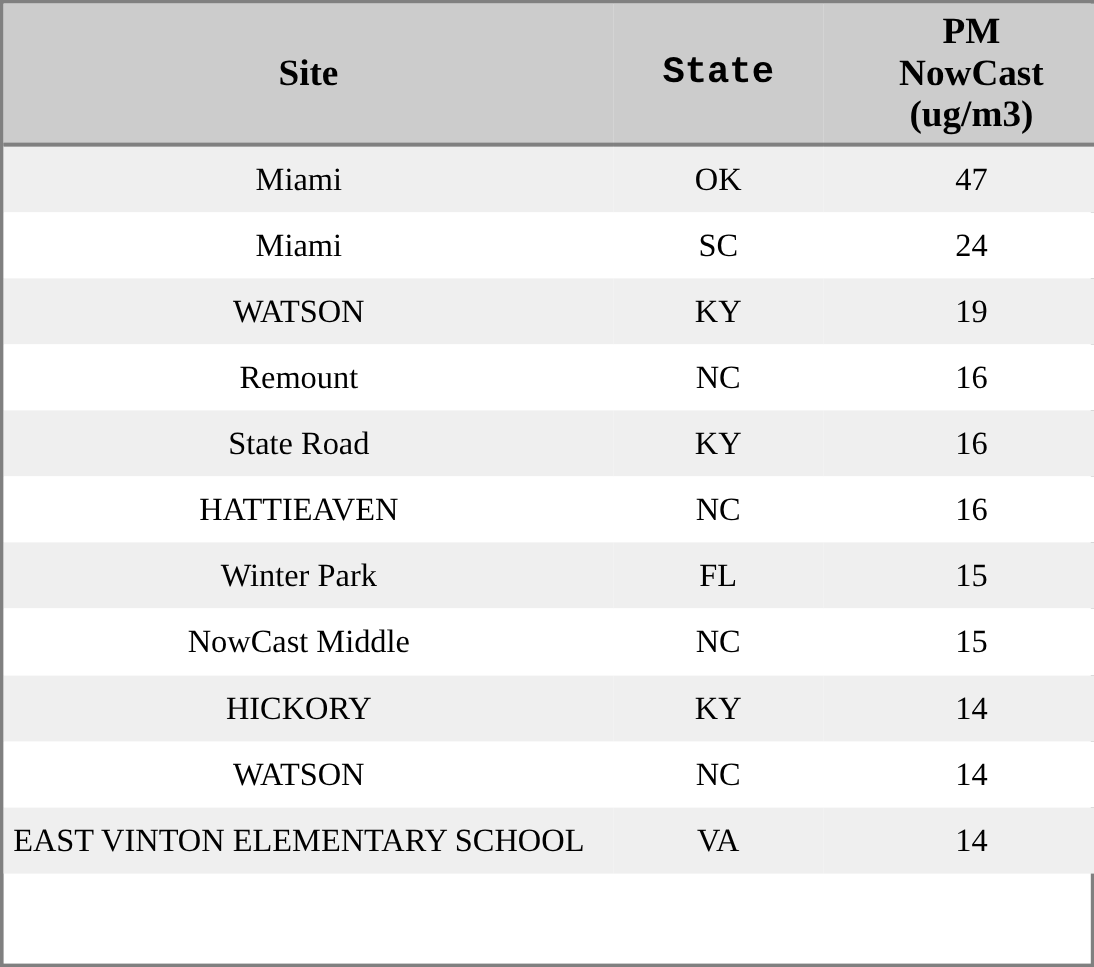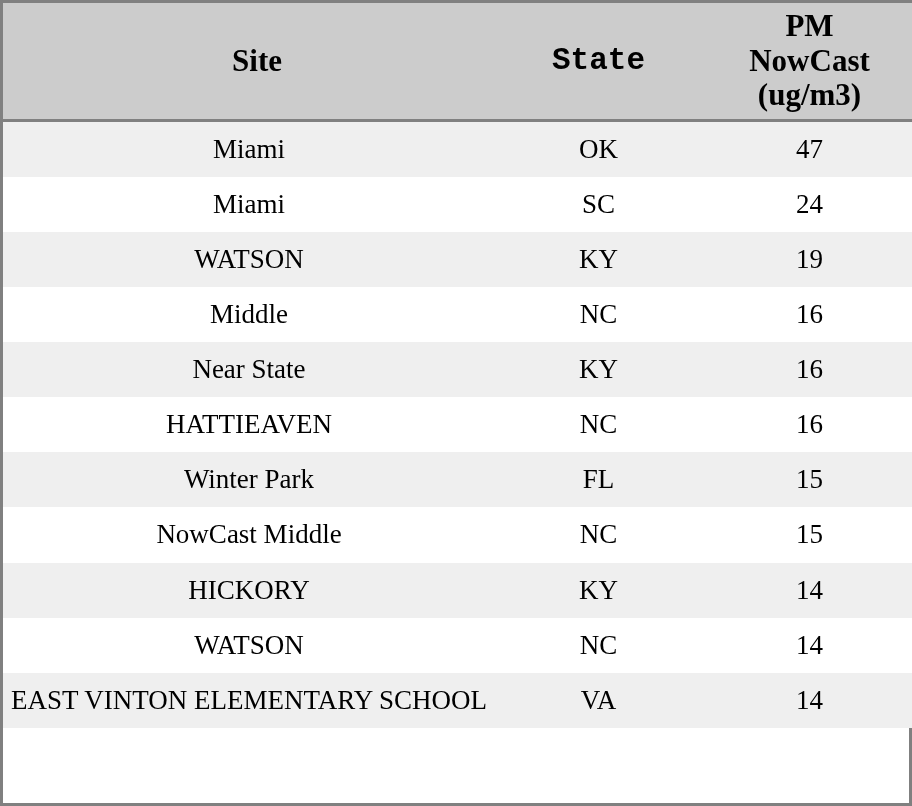--- a/index.html
+++ b/index.html
@@ -80,26 +80,26 @@
         <td class="site-cell">Miami</td>
         <td>SC</td>
         <td>24</td>
       </tr>
       <tr class="row-odd">
         <td class="site-cell">WATSON</td>
         <td>KY</td>
         <td>19</td>
       </tr>
       <tr class="row-even">
-        <td class="site-cell">Middle</td>
+        <td class="site-cell">Remount</td>
         <td>NC</td>
         <td>16</td>
       </tr>
       <tr class="row-odd">
-        <td class="site-cell">Near State</td>
+        <td class="site-cell">State Road</td>
         <td>KY</td>
         <td>16</td>
       </tr>
       <tr class="row-even">
         <td class="site-cell">HATTIEAVEN</td>
         <td>NC</td>
         <td>16</td>
       </tr>
       <tr class="row-odd">
         <td class="site-cell">Winter Park</td>

